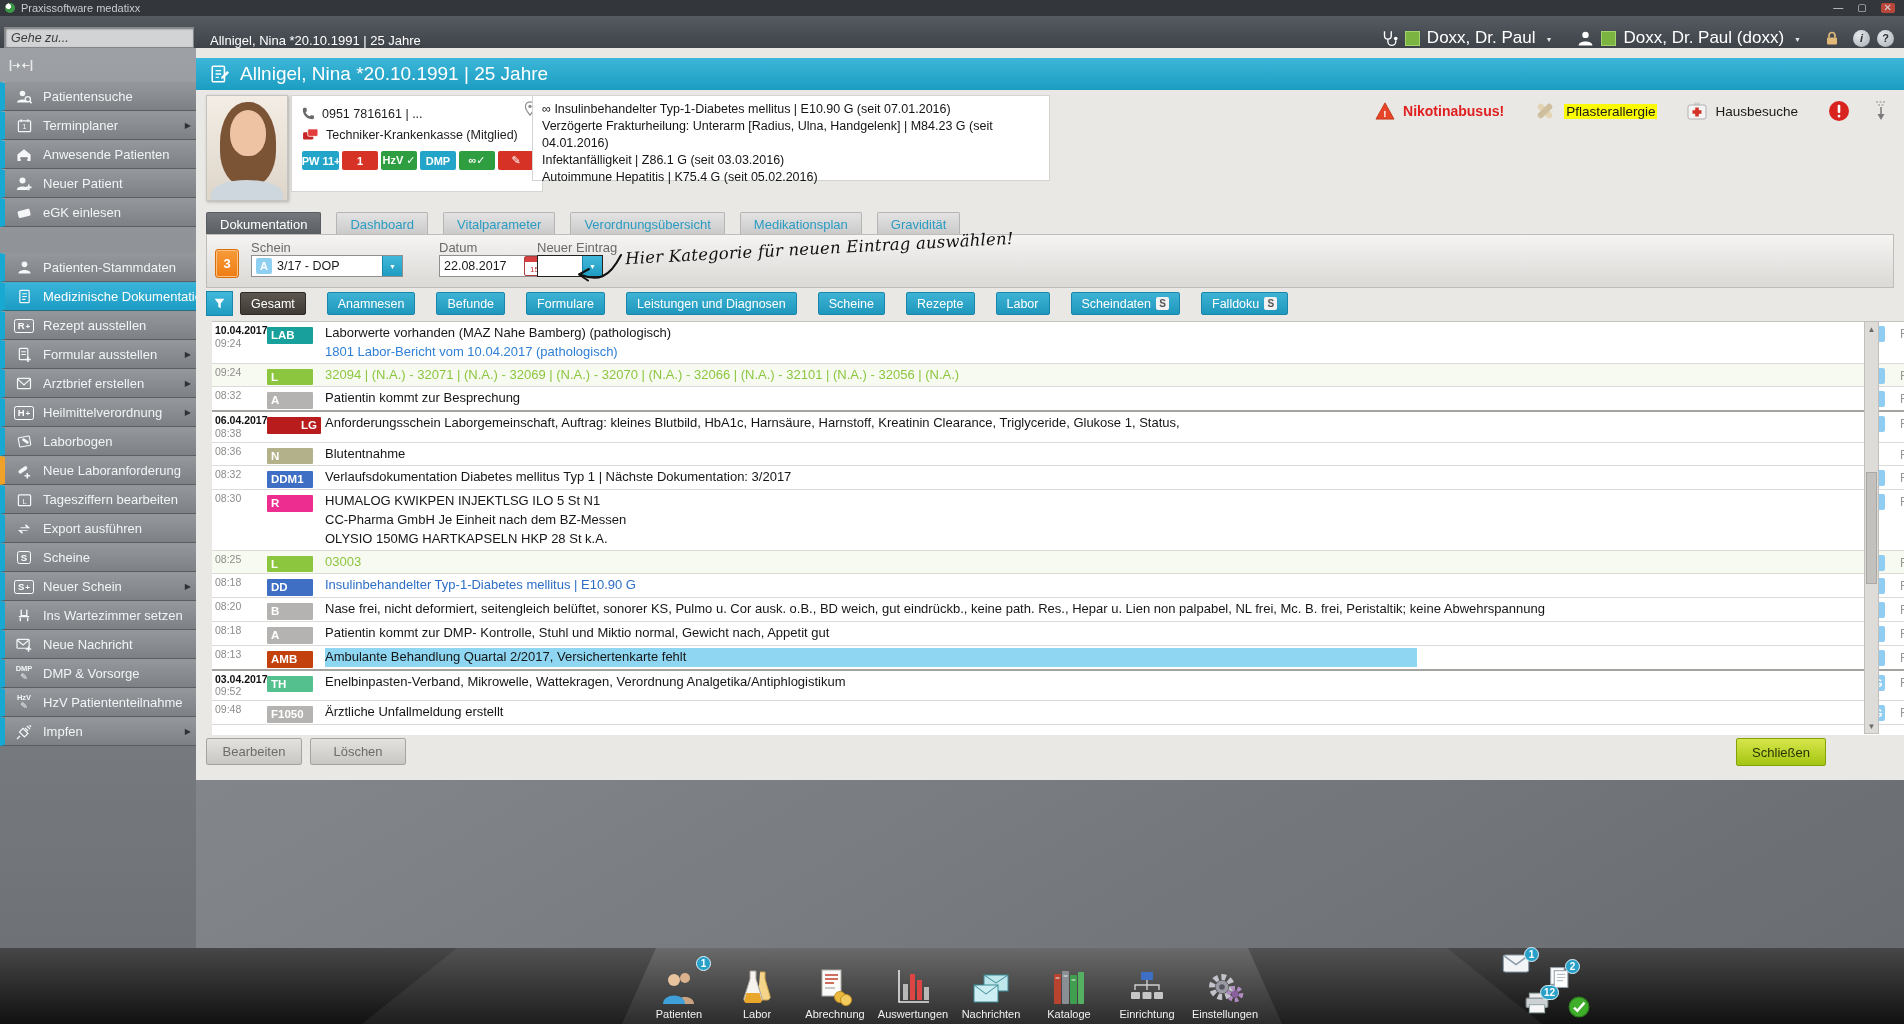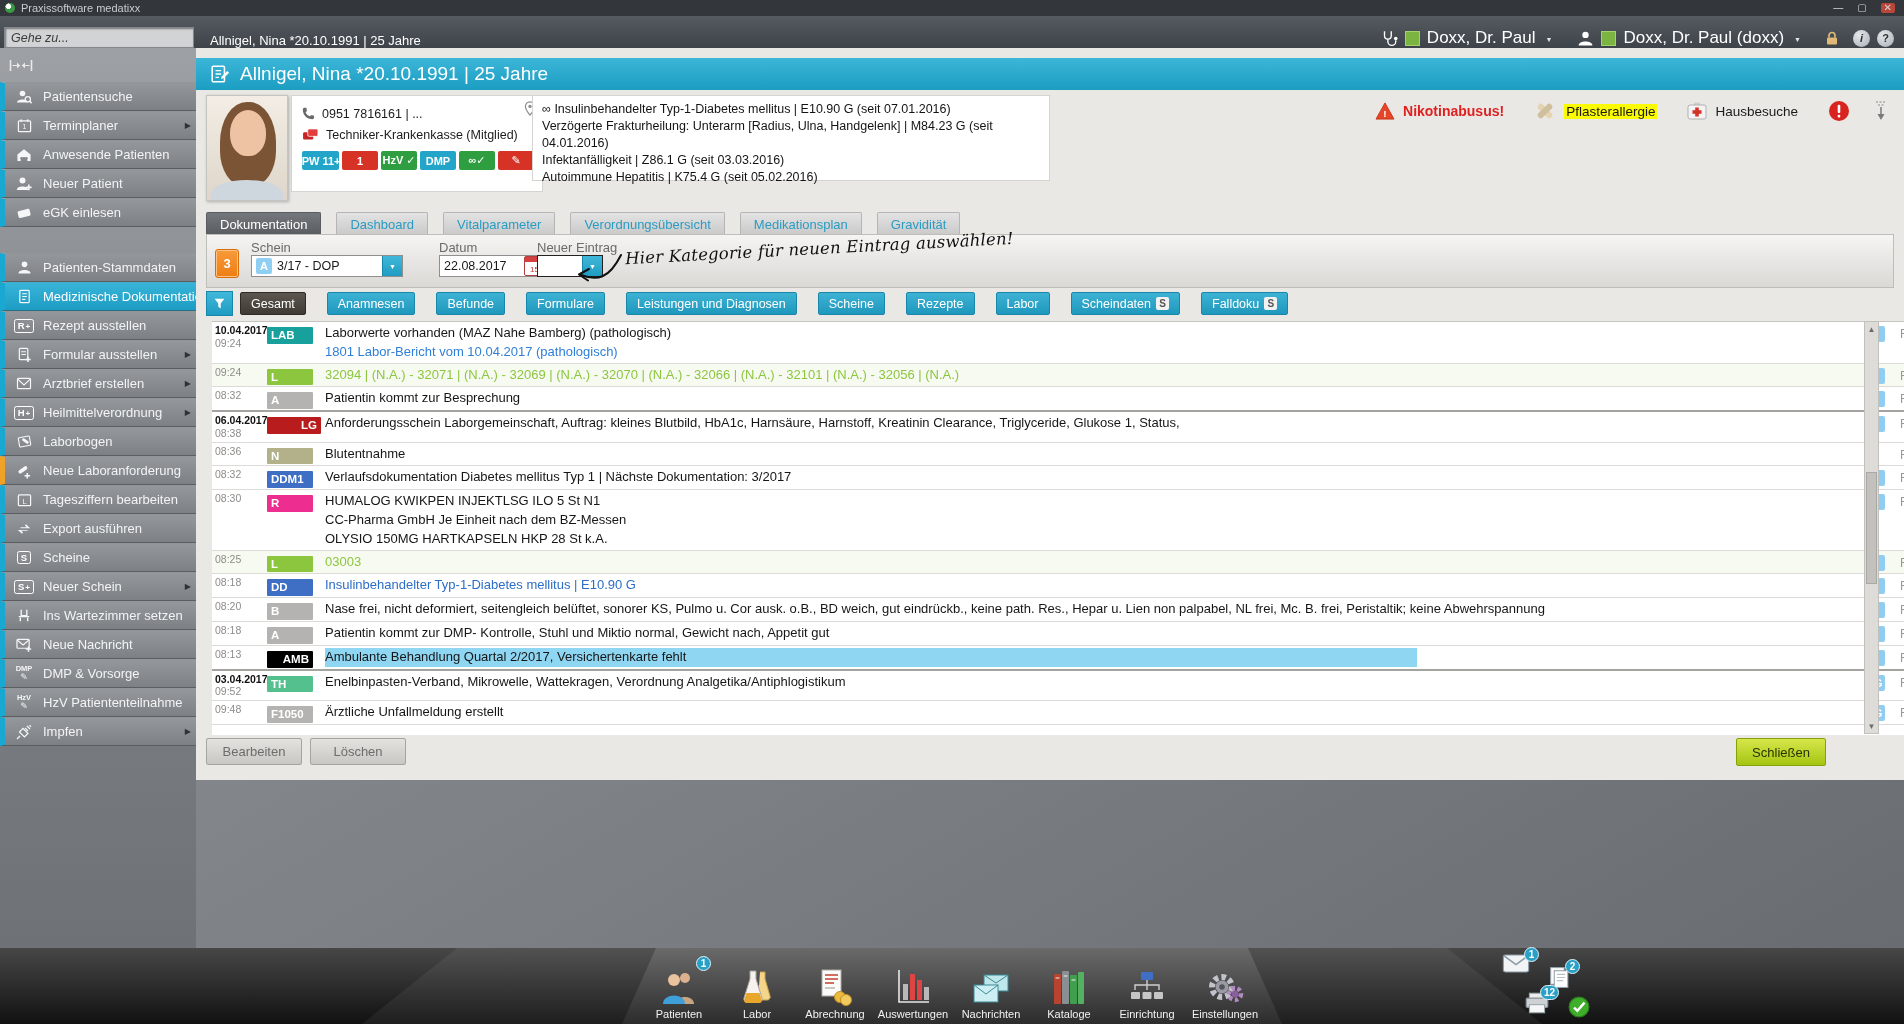--- a/index.html
+++ b/index.html
@@ -817,21 +817,21 @@
               <svg width="17" height="15" viewBox="0 0 18 16">
                 <path d="M9 1l8 7h-2v7h-4v-5H7v5H3V8H1z" fill="#57b52f" stroke="#3d8a1e" stroke-width=".8"></path>
               </svg>
             </span>
           </div>
         </div>
         <div class="trow group-end sel">
           <div class="c-date">
             <div class="t">08:13</div>
           </div>
-          <div class="c-tag"><span class="tag" style="background: #000000; text-align: right;">AMB</span></div>
+          <div class="c-tag"><span class="tag" style="background: #c2410c;">AMB</span></div>
           <div class="c-text">
             <div class="line">Ambulante Behandlung Quartal 2/2017, Versichertenkarte fehlt</div>
           </div>
           <div class="c-right">
             <span class="achip">A</span>
             <span class="rotext">RO</span>
             <span class="doptext">DOP</span>
             <span class="housewrap">
               <svg width="17" height="15" viewBox="0 0 18 16">
                 <path d="M9 1l8 7h-2v7h-4v-5H7v5H3V8H1z" fill="#57b52f" stroke="#3d8a1e" stroke-width=".8"></path>

